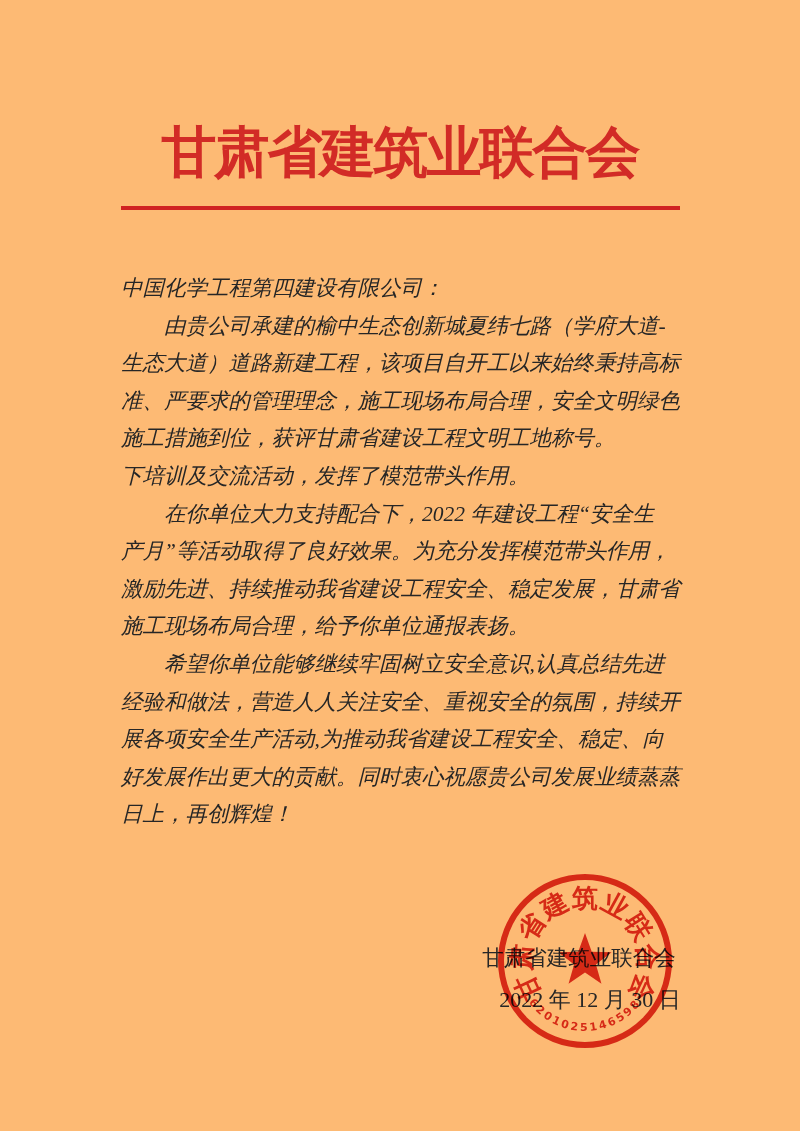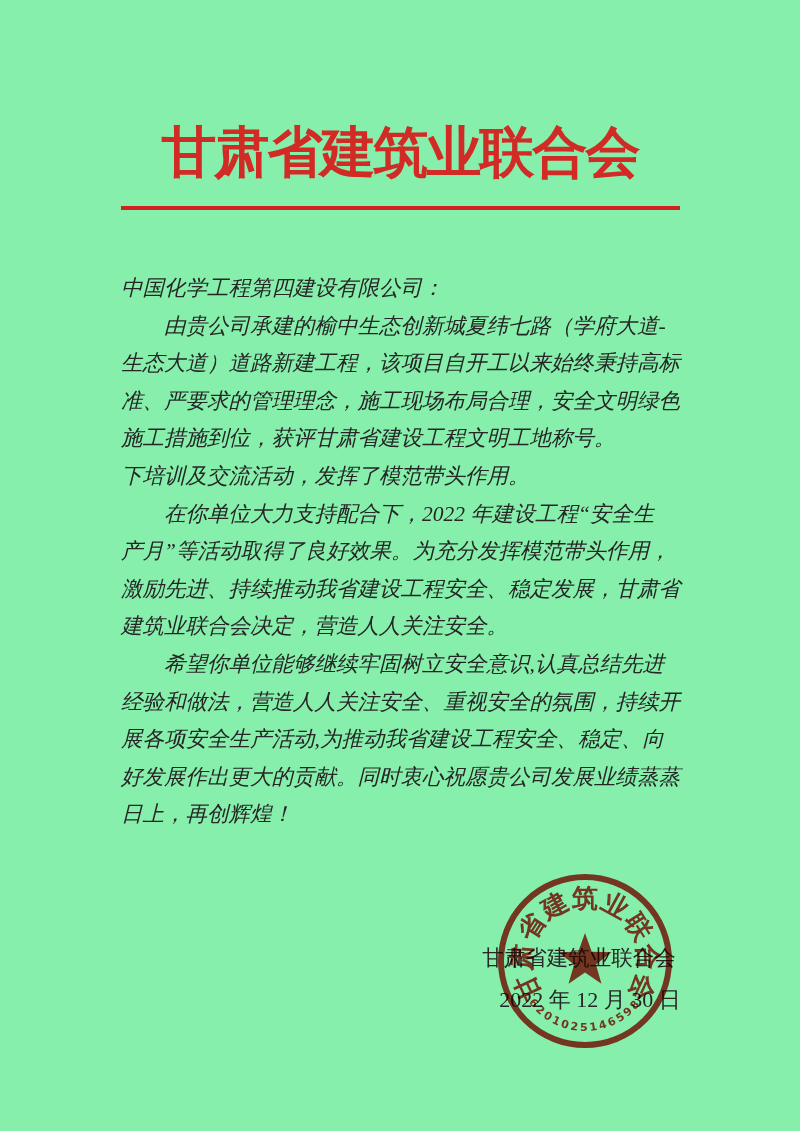--- a/index.html
+++ b/index.html
@@ -5,21 +5,21 @@
   * { margin: 0; padding: 0; box-sizing: border-box; }
   html, body { background: #ffffff; }
   body {
     width: 800px; height: 1131px;
     position: relative;
     font-family: "Liberation Serif", "DejaVu Serif", serif;
     overflow: hidden;
   }
   .page {
     position: absolute; inset: 0;
-    background: #86efac;
+    background: #fdba74;
   }
   .letterhead-name {
     position: absolute;
     top: 116px; left: 0; width: 800px;
     text-align: center;
     font-size: 55px;
     font-weight: bold;
     letter-spacing: -2px;
     color: #d22b26;
     white-space: nowrap;
@@ -92,21 +92,21 @@
   <div class="letter-body">
       <div class="body-line">中国化学工程第四建设有限公司：</div>
       <div class="body-line">　　由贵公司承建的榆中生态创新城夏纬七路（学府大道-</div>
       <div class="body-line">生态大道）道路新建工程，该项目自开工以来始终秉持高标</div>
       <div class="body-line">准、严要求的管理理念，施工现场布局合理，安全文明绿色</div>
       <div class="body-line">施工措施到位，获评甘肃省建设工程文明工地称号。</div>
       <div class="body-line">下培训及交流活动，发挥了模范带头作用。</div>
       <div class="body-line">　　在你单位大力支持配合下，2022 年建设工程“安全生</div>
       <div class="body-line">产月”等活动取得了良好效果。为充分发挥模范带头作用，</div>
       <div class="body-line">激励先进、持续推动我省建设工程安全、稳定发展，甘肃省</div>
-      <div class="body-line">建筑业联合会决定，营造人人关注安全。</div>
+      <div class="body-line">施工现场布局合理，给予你单位通报表扬。</div>
       <div class="body-line">　　希望你单位能够继续牢固树立安全意识,认真总结先进</div>
       <div class="body-line">经验和做法，营造人人关注安全、重视安全的氛围，持续开</div>
       <div class="body-line">展各项安全生产活动,为推动我省建设工程安全、稳定、向</div>
       <div class="body-line">好发展作出更大的贡献。同时衷心祝愿贵公司发展业绩蒸蒸</div>
       <div class="body-line">日上，再创辉煌！</div>
     </div>
 
   <div class="signature-block">
     <div class="signature-org">甘肃省建筑业联合会</div>
     <div class="signature-date">2022 年 12 月 30 日</div>

